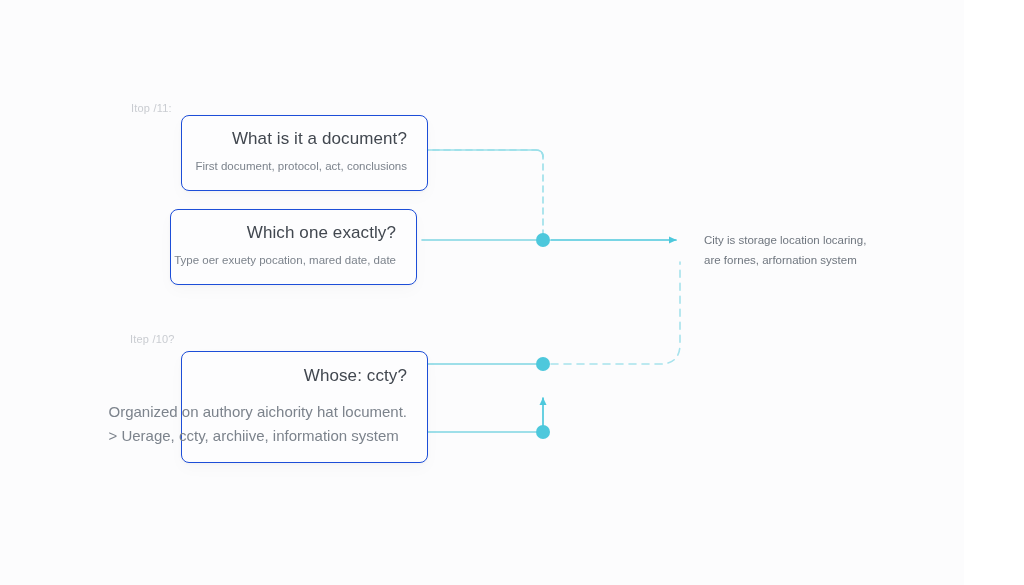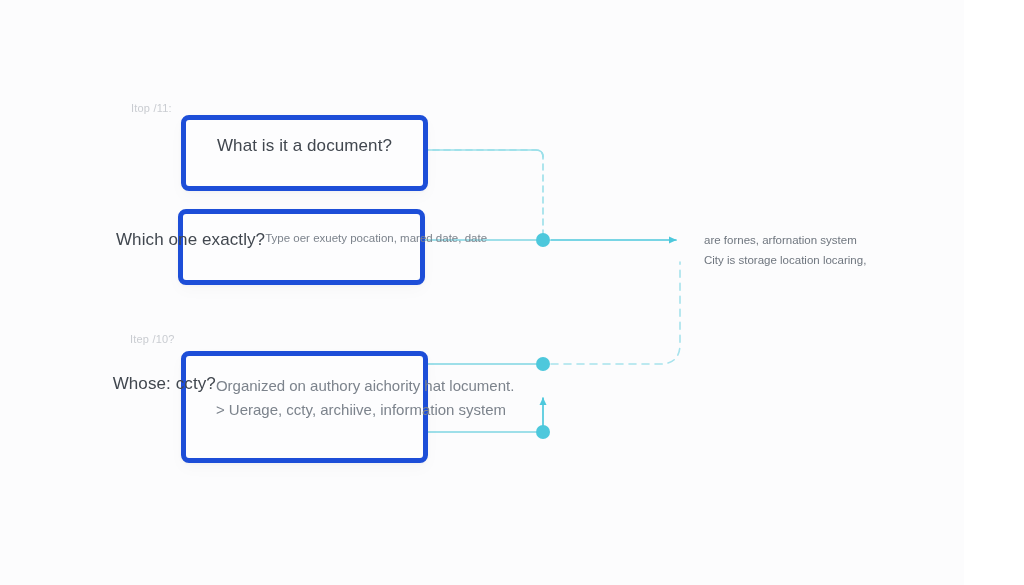--- a/index.html
+++ b/index.html
@@ -39,27 +39,29 @@
     letter-spacing: .2px;
     color: #c9ccd1;
     white-space: nowrap;
   }
 
   
   .card {
     position: absolute;
     box-sizing: border-box;
     background: #fdfdfe;
-    border: 5px solid #1d4ed8;
+    border: 1px solid #1d4ed8;
     border-radius: 8px;
     box-shadow: 0 1px 3px rgba(20, 30, 45, 0.035),
                 0 6px 16px rgba(20, 30, 45, 0.025);
     padding: 16px 20px 18px 20px;
     display: flex;
+    flex-direction: column;
     justify-content: center;
+    align-items: flex-end;
   }
   .card-title {
     font-size: 17px;
     font-weight: 400;
     color: #41474f;
     letter-spacing: .1px;
     margin: 0 0 9px 0;
     text-align: center;
     white-space: nowrap;
   }
@@ -79,21 +81,21 @@
   .card-sub-line {
     display: block;
     font-size: 15px;
     color: #7c838c;
     line-height: 1.6;
     white-space: nowrap;
   }
 
   
   #card-1 { left: 181px; top: 115px;  width: 247px; height: 76px; }
-  #card-2 { left: 178px; top: 209px;  width: 247px; height: 76px; }
+  #card-2 { left: 170px; top: 209px;  width: 247px; height: 76px; }
   #card-3 { left: 181px; top: 351px;  width: 247px; height: 112px;
             padding: 18px 20px 18px 18px; }
 
   #card-3 .card-title { text-align: left; padding-left: 20px; margin-bottom: 14px; }
   #card-3 .card-sub   { text-align: left; }
 
   
   #outcome {
     position: absolute;
     left: 704px;
@@ -143,33 +145,34 @@
     <circle cx="543" cy="364" r="7" fill="#4dc8dc"></circle>
     <circle cx="543" cy="432" r="7" fill="#4dc8dc"></circle>
   </svg>
 
   <div class="step-label" style="left:131px; top:102px;">Itop /11:</div>
 
   <div class="step-label" style="left:130px; top:333px;">Itep /10?</div>
 
   <div class="card" id="card-1">
     <div class="card-title">What is it a document?</div>
+    <div class="card-sub">First document, protocol, act, conclusions</div>
   </div>
 
   <div class="card" id="card-2">
     <div class="card-title">Which one exactly?</div>
     <div class="card-sub">Type oer exuety pocation, mared date, date</div>
   </div>
 
   <div class="card align-left" id="card-3">
     <div class="card-title">Whose: ccty?</div>
     <div class="card-sub">
       <span class="card-sub-line">Organized on authory aichority hat locument.</span>
       <span class="card-sub-line">&gt; Uerage, ccty, archiive, information system</span>
     </div>
   </div>
 
   <div id="outcome">
+    <span class="outcome-line">City is storage location locaring,</span>
     <span class="outcome-line">are fornes, arfornation system</span>
-    <span class="outcome-line">City is storage location locaring,</span>
   </div>
 
 </div>
 
 </body></html>

